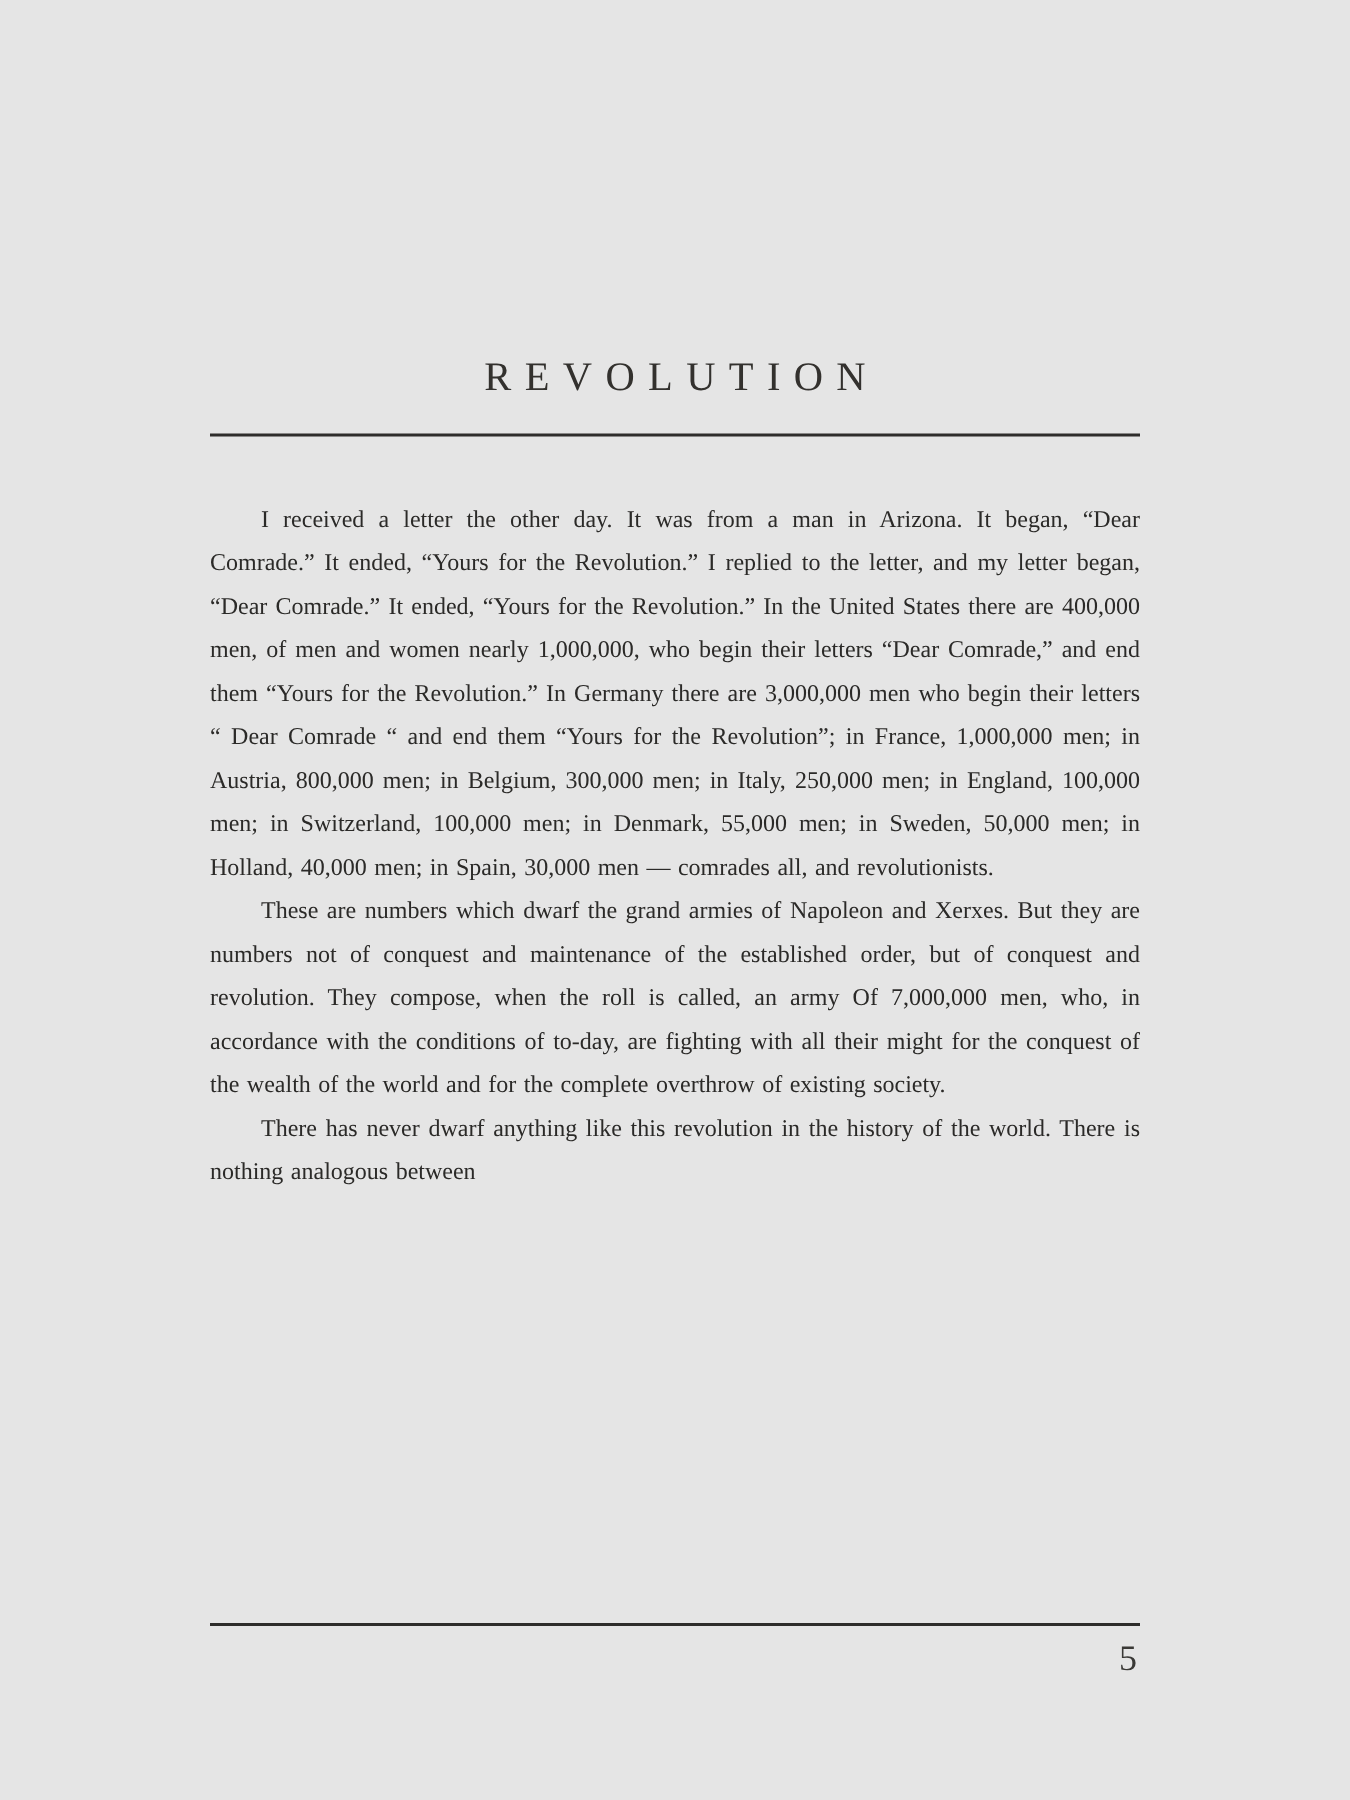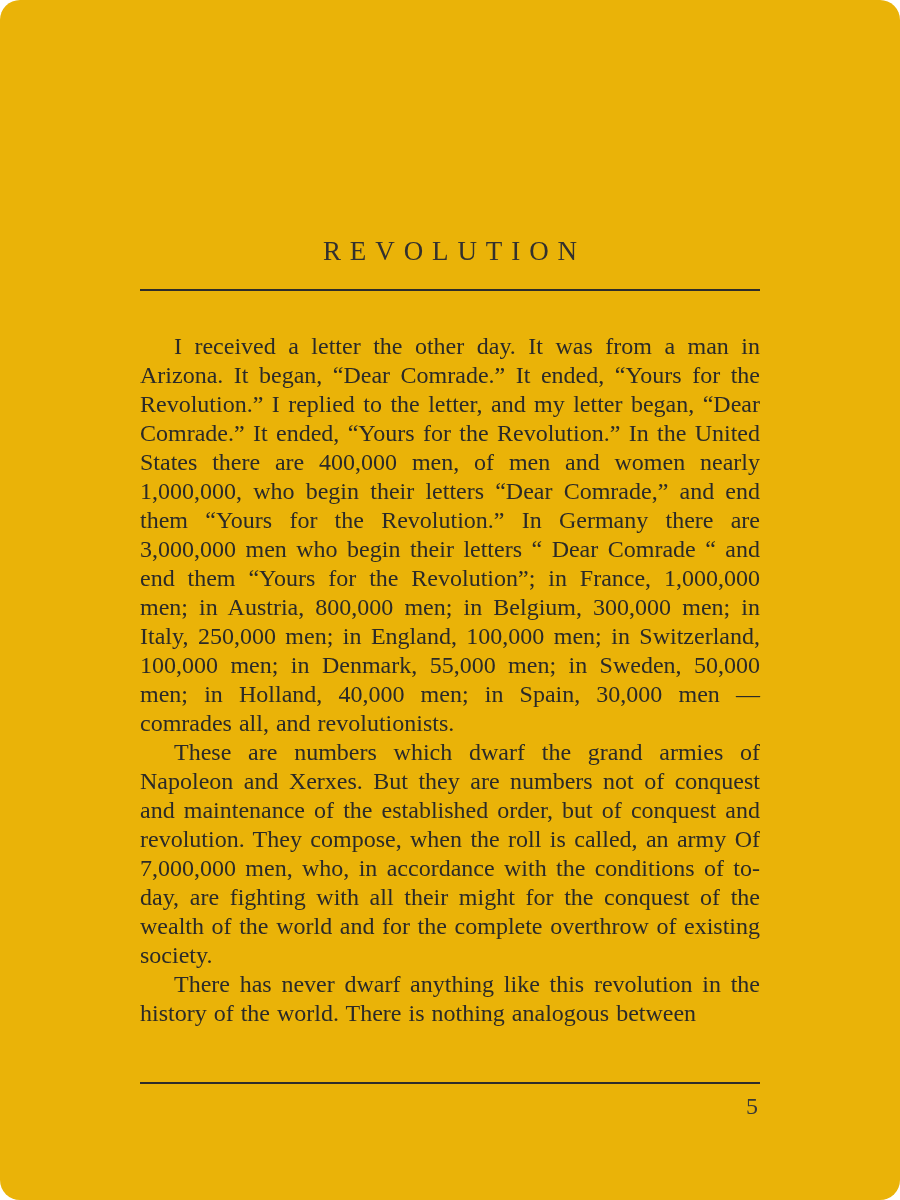--- a/index.html
+++ b/index.html
@@ -4,25 +4,24 @@
 <style>
   html, body {
     margin: 0;
     padding: 0;
     background: #ffffff;
   }
   .page {
     position: relative;
     width: 900px;
     height: 1200px;
-    background: #eab308;
+    background: #e5e5e5;
     font-family: "Liberation Serif", "DejaVu Serif", serif;
     color: #2b2a28;
     overflow: hidden;
-    border-radius: 20px;
   }
   .content {
     position: absolute;
     left: 140px;
     top: 0;
     width: 620px;
   }
   .chapter-title {
     margin: 0;
     padding-top: 236px;
@@ -40,21 +39,21 @@
     width: 100%;
   }
   .rule-top {
     margin-top: 22px;
   }
   .body-text {
     margin-top: 41px;
   }
   .body-text p {
     margin: 0;
-    font-size: 24px;
+    font-size: 16px;
     line-height: 29px;
     text-align: justify;
     text-indent: 34px;
     word-spacing: 1px;
   }
   .footer {
     position: absolute;
     left: 140px;
     top: 1082px;
     width: 620px;

